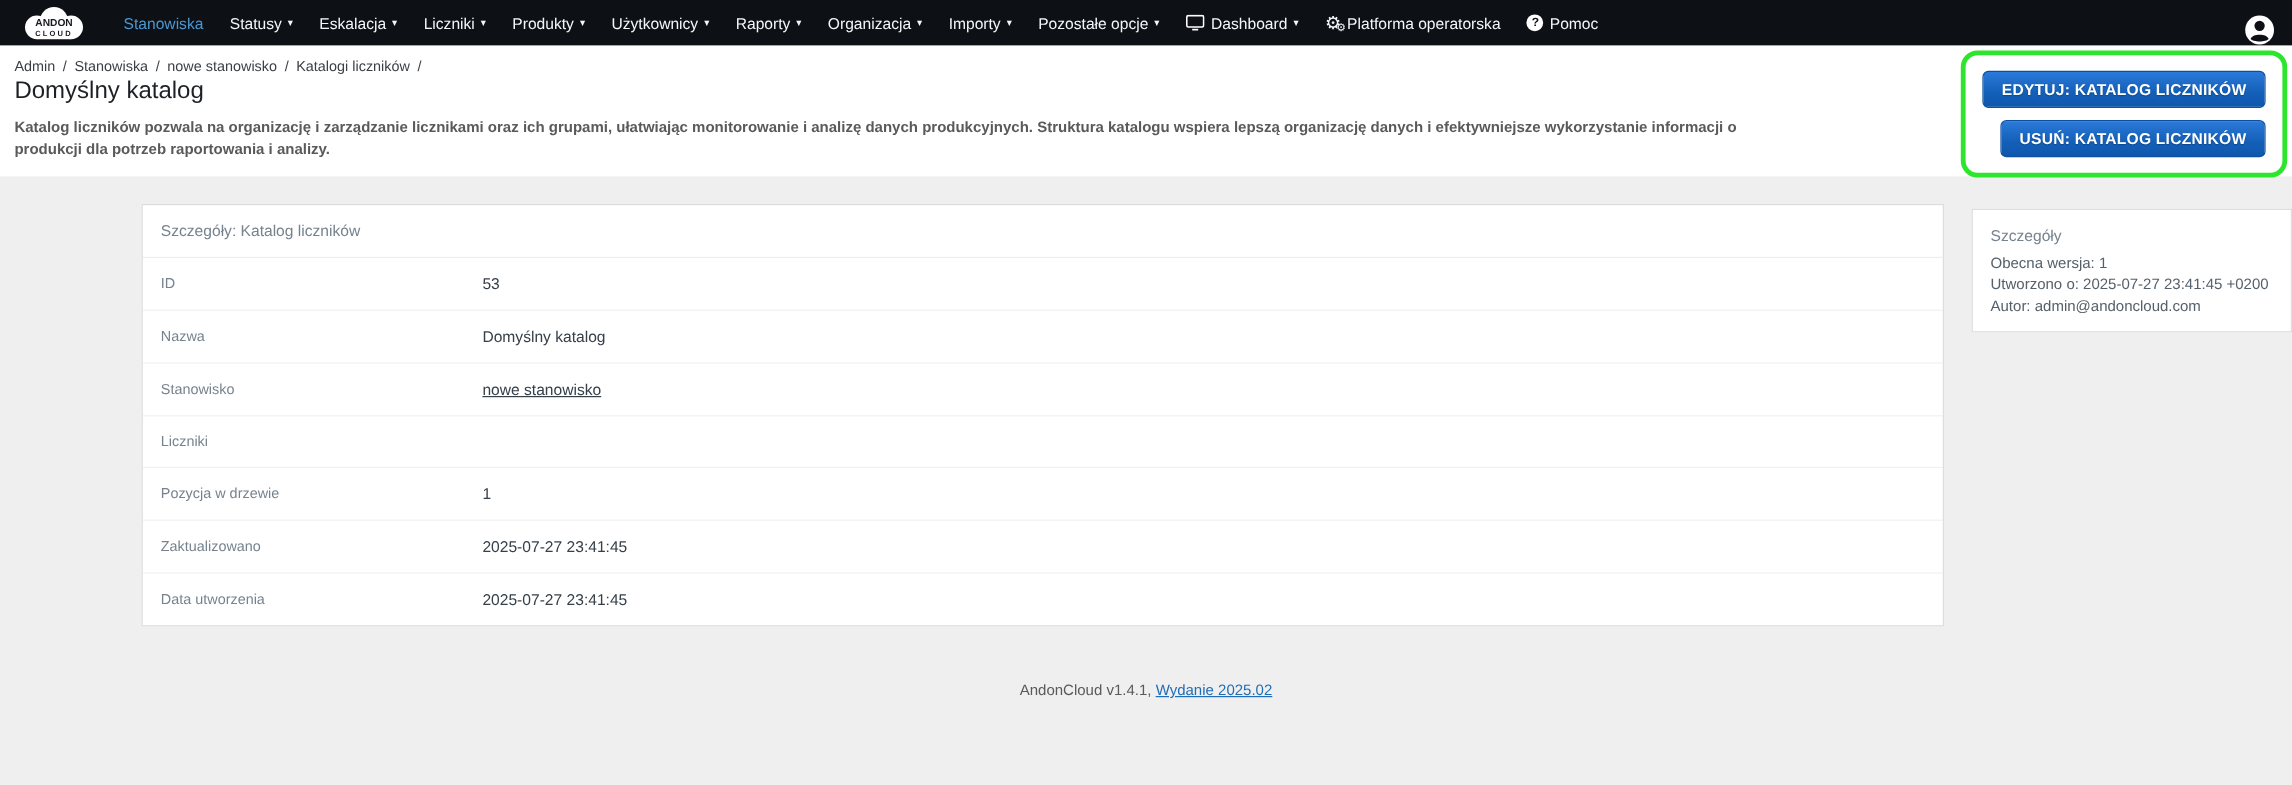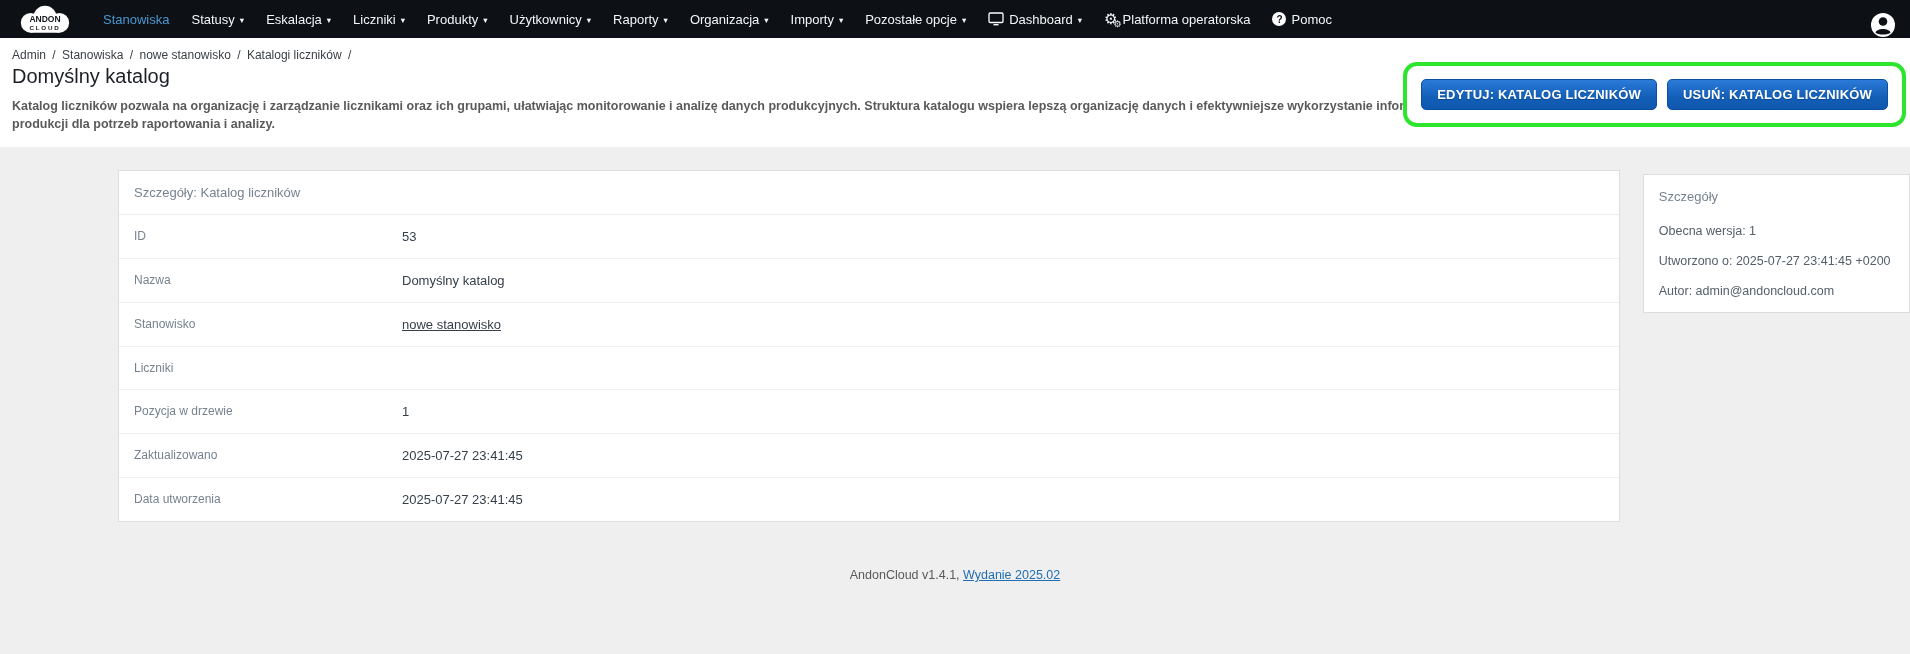--- a/index.html
+++ b/index.html
@@ -25,42 +25,42 @@
 
   
   .page-head { background:#fff; padding:10px 0 16px 12px; position:relative; height:109px; }
   .breadcrumb { font-size:12px; color:#3a3f44; }
   .breadcrumb .crumb { cursor:pointer; }
   .breadcrumb .sep { margin:0 3px; color:#3a3f44; }
   .page-title { font-size:20px; font-weight:500; color:#1d2126; margin-top:3px; }
   .page-desc { font-size:12.5px; color:#5a5a5a; line-height:1.45; margin-top:9px; max-width:1440px;font-weight:bold; }
 
   .actions-highlight { position:absolute; top:4px; right:4px; border:4px solid #2ce52c;
-    border-radius:14px; background:#fff; padding:13px 14px; display:flex; flex-direction:row;
-    gap:10px; align-items:flex-end; z-index:5;margin-top:20px; }
+    border-radius:14px; background:#fff; padding:13px 14px; display:flex; flex-direction:column;
+    gap:10px; align-items:flex-end; z-index:5; }
   .btn-primary { display:inline-block; font-size:13px; font-weight:bold; letter-spacing:.2px;
     color:#fff; background:linear-gradient(180deg,#2b7ad9 0%,#135fb8 60%,#0f57ae 100%);
     border:1px solid #0c4f9f; border-radius:5px; padding:7px 15px; cursor:pointer;
     text-shadow:0 1px 1px rgba(0,0,0,.25); }
 
   
   .content { padding-top:23px; }
   .content-row { display:flex; align-items:flex-start; margin-left:118px; }
   .details-card { width:1540px; background:#fff; border:1px solid #ddd; }
   .card-header { padding:14px 15px; font-size:13px; color:#76838f; border-bottom:1px solid #ededed; }
   .detail-row { display:flex; padding:14px 15px; border-bottom:1px solid #f0f0f0; min-height:43px; }
   .detail-row:last-child { border-bottom:none; }
   .detail-label { width:268px; flex:0 0 268px; font-size:12px; color:#76838f; }
   .detail-value { font-size:13px; color:#36404a; }
   .detail-value a { color:#36404a; text-decoration:underline; cursor:pointer; }
 
   .side-panel { width:274px; margin-left:23px; margin-top:4px; background:#fff; border:1px solid #ddd;
     padding-bottom:14px; }
   .side-header { padding:14px 15px 4px; font-size:13px; color:#76838f; }
-  .side-line { padding:0 15px; margin-top:16px; font-size:12.5px; color:#55606a; }
+  .side-line { padding:0 15px; margin-top:4px; font-size:12.5px; color:#55606a; }
 
   
   .footer { margin-top:46px; text-align:center; font-size:12.5px; color:#5a5a5a; }
   .footer a { color:#1f6db5; text-decoration:underline; cursor:pointer; }
 </style>
 </head>
 <body>
 
 <nav class="navbar">
   <svg class="logo" viewBox="0 0 68 38">

